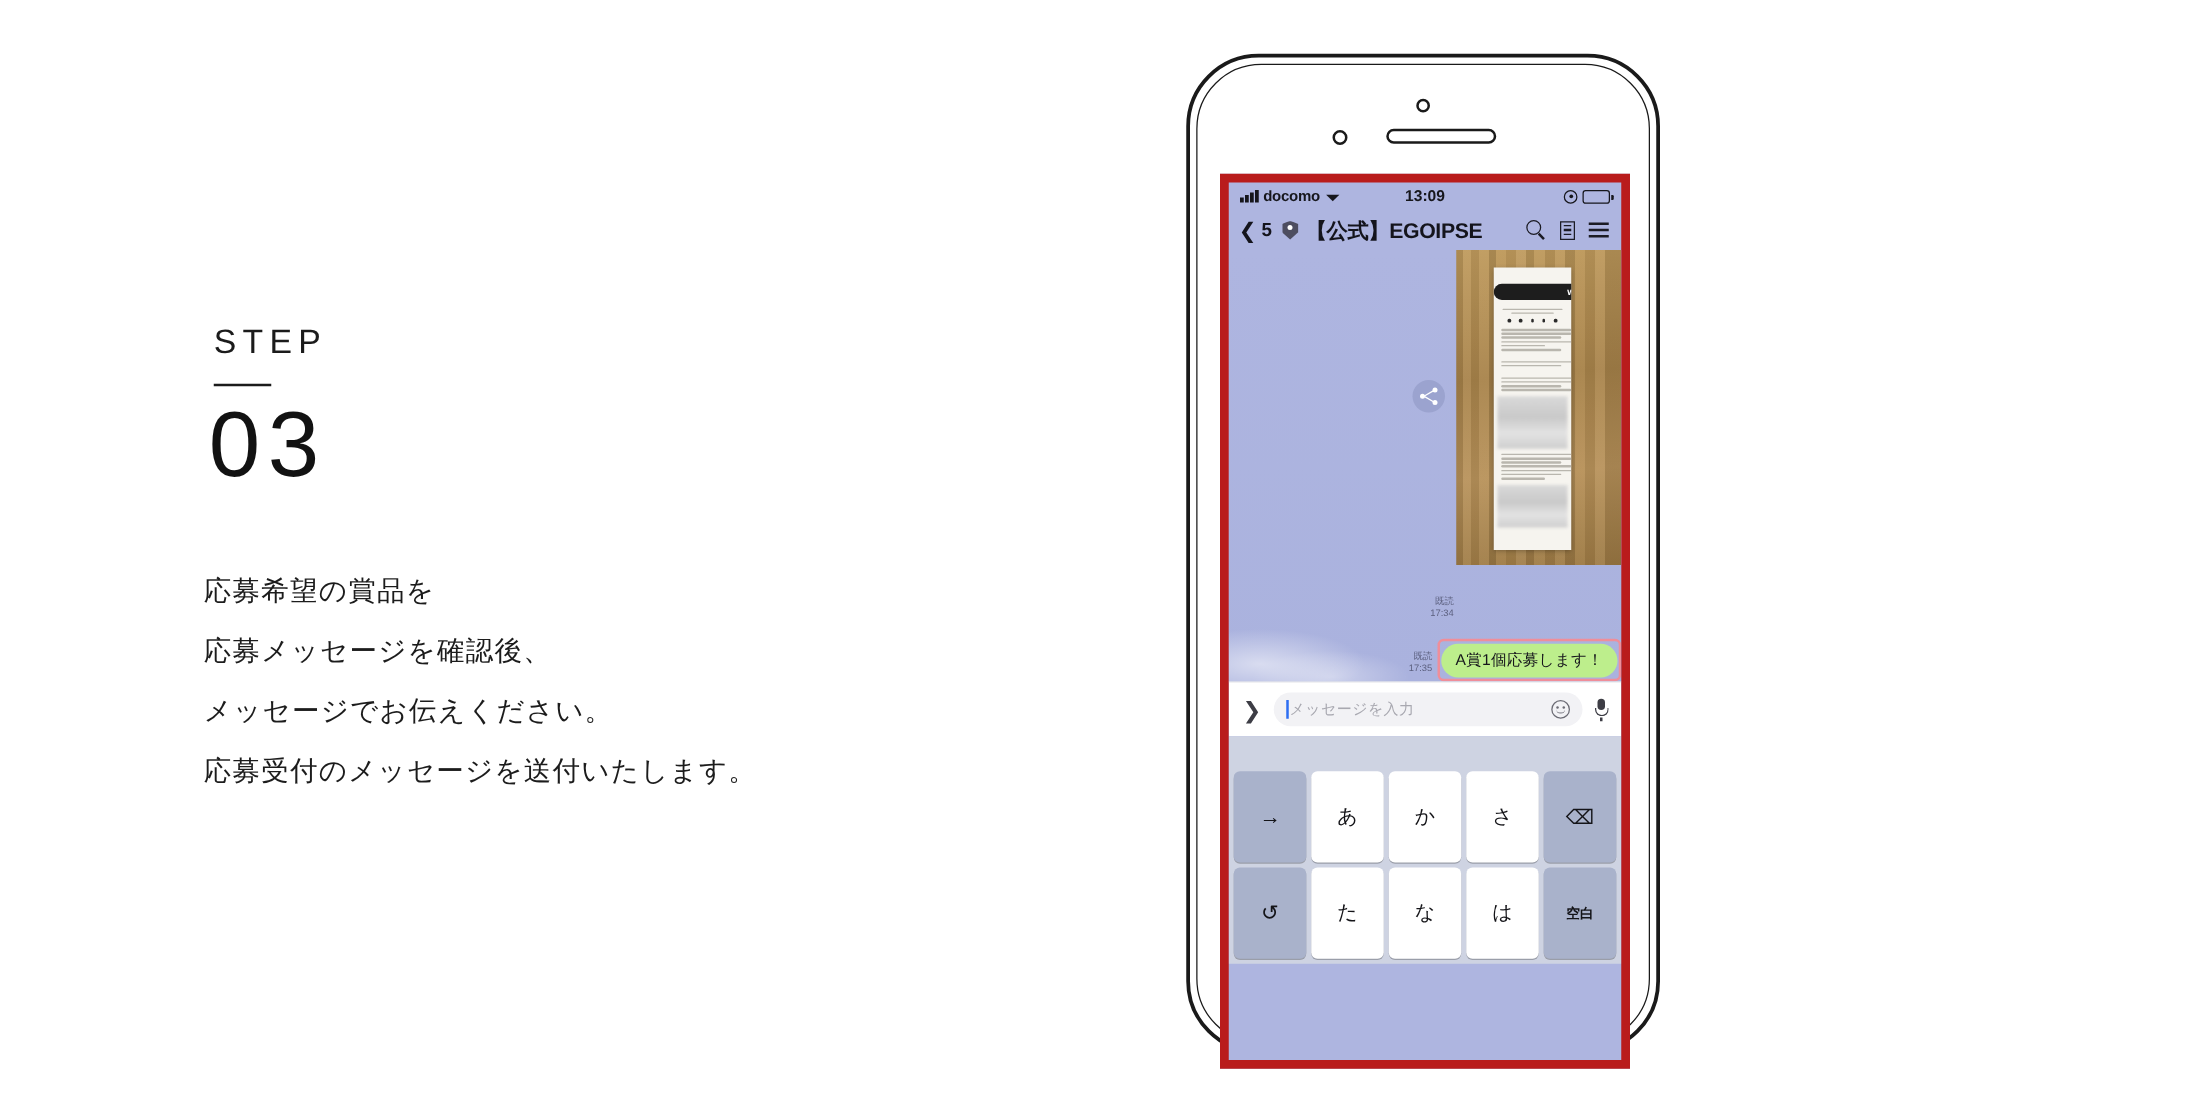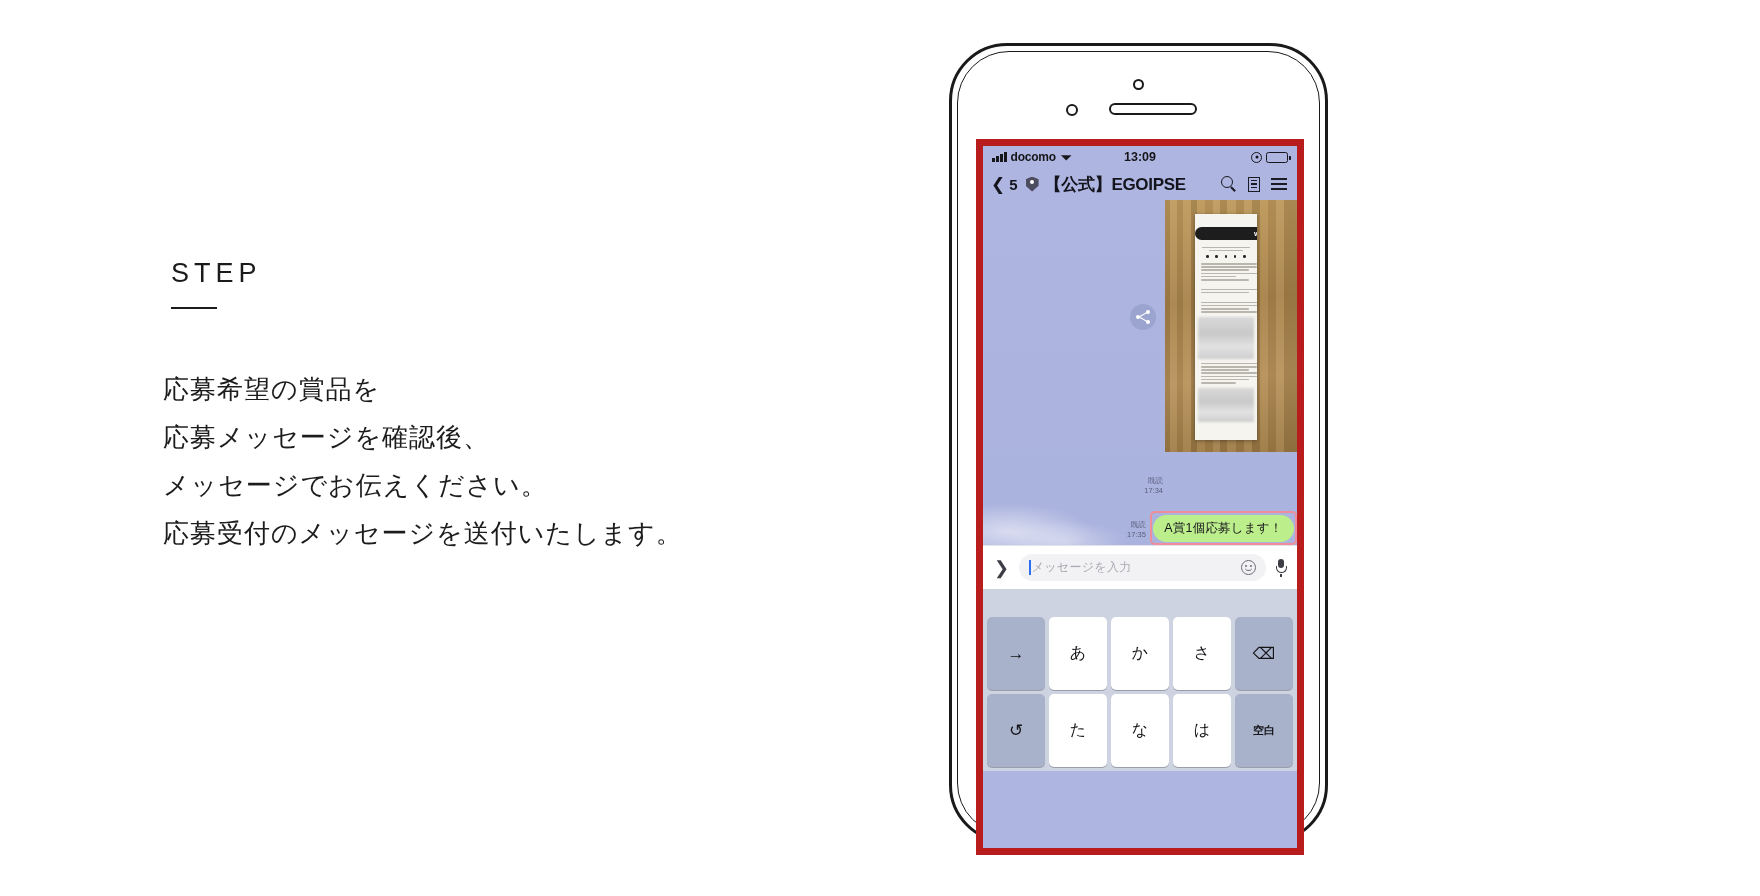--- a/index.html
+++ b/index.html
@@ -15,21 +15,21 @@
     font-size:27px;letter-spacing:5px;color:#1b1b1b;font-weight:400;
     padding-left:8px;
   }
   #step-rule{width:46px;height:2px;background:#1b1b1b;margin:18px 0 10px 8px;}
   #step-number{
     font-size:74px;line-height:1;letter-spacing:6px;color:#121212;font-weight:300;
     padding-left:4px;
   }
   #description{margin-top:56px;}
   #description .line{
-    font-size:26px;line-height:48px;color:#1c1c1c;letter-spacing:1px;
+    font-size:22px;line-height:48px;color:#1c1c1c;letter-spacing:1px;
     white-space:nowrap;
   }
 
   
   #phone{
     position:absolute;left:949px;top:43px;width:379px;height:800px;
     border:3px solid #1a1a1a;border-radius:58px;background:#ffffff;
     box-sizing:border-box;
   }
   #phone-inner-edge{
@@ -264,20 +264,21 @@
   .kb-key.small{font-size:11px;font-weight:700;}
   .kb-key.arrow{font-size:17px;}
   #key-newline{position:relative;align-items:flex-end;padding-bottom:1px;font-size:11px;font-weight:700;}
 </style>
 </head>
 <body>
 
 <div id="left-panel">
   <div id="step-label">STEP</div>
   <div id="step-rule"></div>
+  <div id="step-number">03</div>
   <div id="description">
     <div class="line">応募希望の賞品を</div>
     <div class="line">応募メッセージを確認後、</div>
     <div class="line">メッセージでお伝えください。</div>
     <div class="line">応募受付のメッセージを送付いたします。</div>
   </div>
 </div>
 
 <div id="phone">
   <div id="phone-inner-edge"></div>

